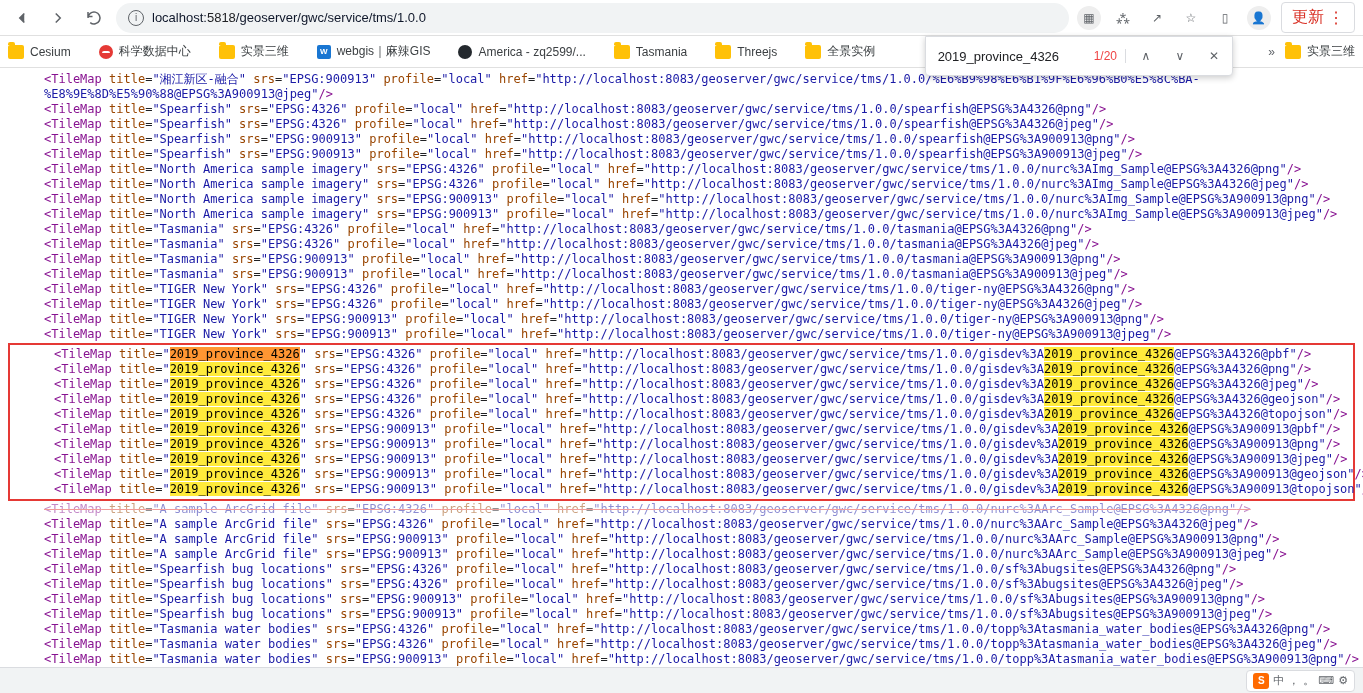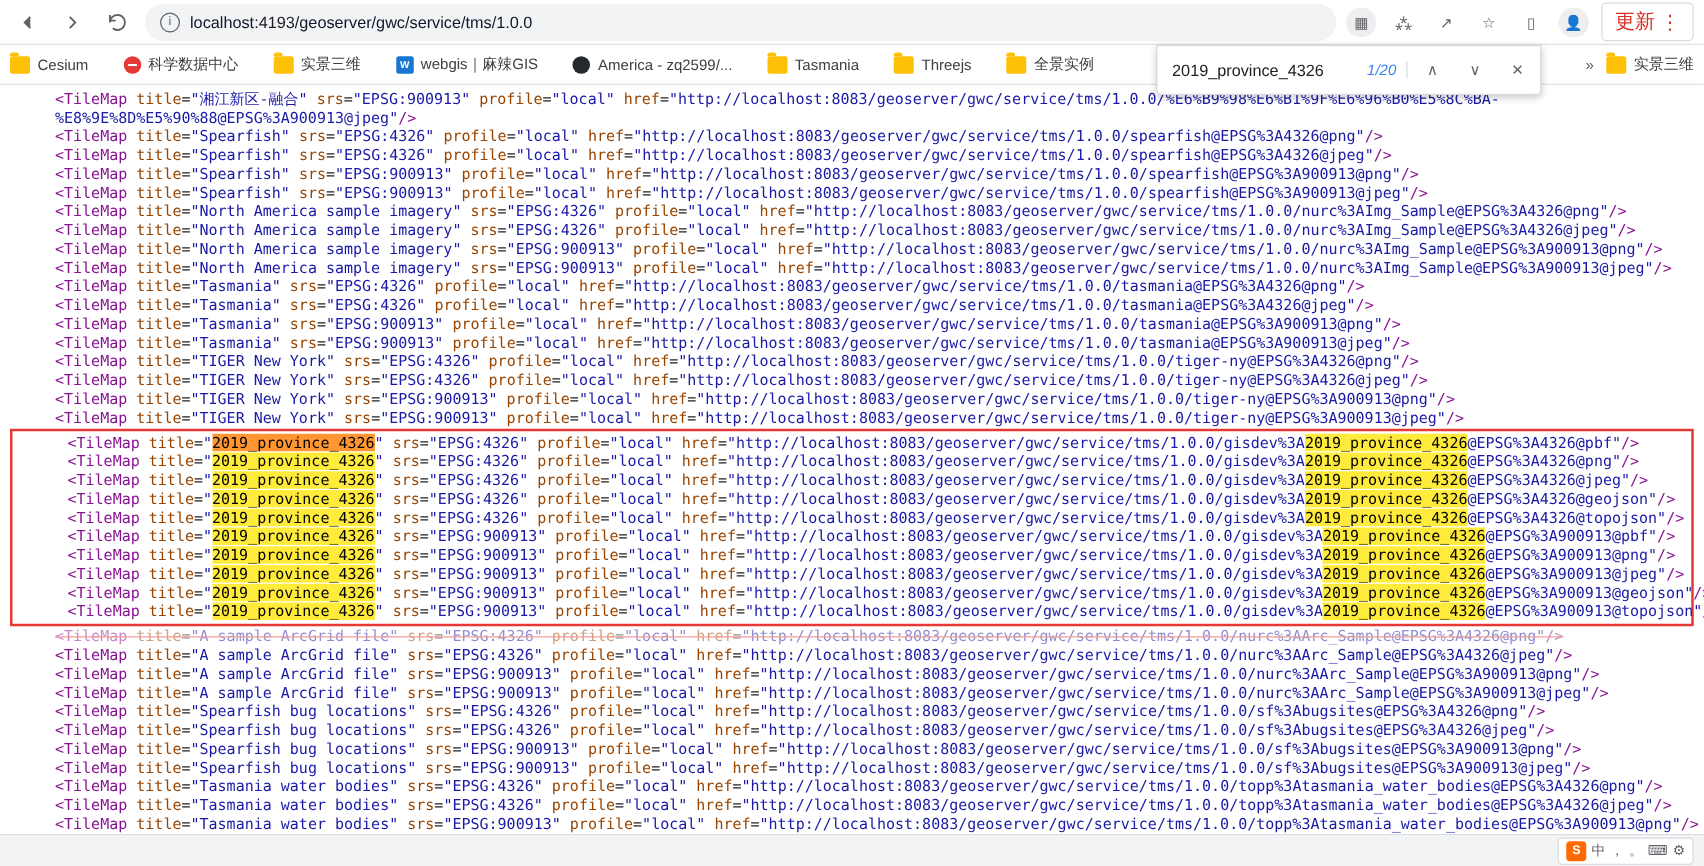--- a/index.html
+++ b/index.html
@@ -19,21 +19,21 @@
 .bm { display: flex; align-items: center; gap: 6px; white-space: nowrap; }
 .bm .folder { width: 16px; height: 14px; background: #ffc107; border-radius: 2px; position: relative; }
 .bm .folder::before { content: ""; position: absolute; top: -3px; left: 0; width: 7px; height: 3px; background: #ffc107; border-radius: 2px 2px 0 0; }
 .bm .icon-red { width: 14px; height: 14px; background: #e53935; border-radius: 50%; position: relative;}
 .bm .icon-red::after{content:"";position:absolute;left:3px;top:6px;width:8px;height:3px;border-top:2px solid #fff;border-radius:2px;}
 .bm .icon-blue { width: 14px; height: 14px; background: #1976d2; color:#fff; font-size:8px; font-weight:bold; display:flex; align-items:center; justify-content:center; border-radius:2px;}
 .bm .icon-gh { width: 14px; height: 14px; background: #24292e; border-radius: 50%; }
 .bm-right { margin-left: auto; display: flex; align-items: center; gap: 10px; }
 .find-bar { position: absolute; right: 130px; top: 0; height: 40px; background: #fff; border: 1px solid #dadce0; border-radius: 0 0 4px 4px; box-shadow: 0 2px 6px rgba(0,0,0,0.2); display: flex; align-items: center; padding: 0 4px 0 12px; gap: 6px; z-index: 10; }
 .find-input { border: none; outline: none; font-size: 13px; width: 150px; color: #202124; }
-.find-count { color: #3b82f6; font-size: 12px; padding-right: 8px; border-right: 1px solid #dadce0; font-style: italic; }
+.find-count { color: #ef4444; font-size: 12px; padding-right: 8px; border-right: 1px solid #dadce0; }
 .find-btn { width: 28px; height: 28px; display: flex; align-items: center; justify-content: center; color: #5f6368; cursor: pointer; }
 .content { padding: 4px 0 0 0; font-family: monospace; font-size: 12px; line-height: 1.25; white-space: nowrap; overflow-x: auto; }
 .line { padding-left: 44px; }
 .tag { color: #881391; }
 .attr { color: #994500; }
 .val { color: #1a1aa6; }
 .eq { color: #202124; }
 .hl { background: #ffeb3b; color: #000; }
 .hl.cur { background: #ff9632; }
 .redbox { border: 2px solid #e53935; margin: 1px 8px; padding: 2px 0; }
@@ -57,21 +57,21 @@
         <path d="M9 6l6 6-6 6" stroke="currentColor" stroke-width="2" fill="none"></path>
       </svg>
     </div>
   <div class="nav-btn">
       <svg viewBox="0 0 24 24">
         <path d="M4 12a8 8 0 1 1 3 6.2M4 4v6h6" stroke="currentColor" stroke-width="2" fill="none"></path>
       </svg>
     </div>
   <div class="address-bar">
     <span class="info-icon">i</span>
-    <span class="address-text"><span class="host">localhost:</span><span>4193</span><span class="host">/geoserver/gwc/service/tms/1.0.0</span></span>
+    <span class="address-text"><span class="host">localhost:</span><span>5818</span><span class="host">/geoserver/gwc/service/tms/1.0.0</span></span>
   </div>
   <div class="tb-right">
     <div class="tb-icon round">▦</div>
     <div class="tb-icon">⁂</div>
     <div class="tb-icon">↗</div>
     <div class="tb-icon">☆</div>
     <div class="tb-icon">▯</div>
     <div class="tb-icon round">👤</div>
     <div class="update-btn">
         <span>更新</span>

